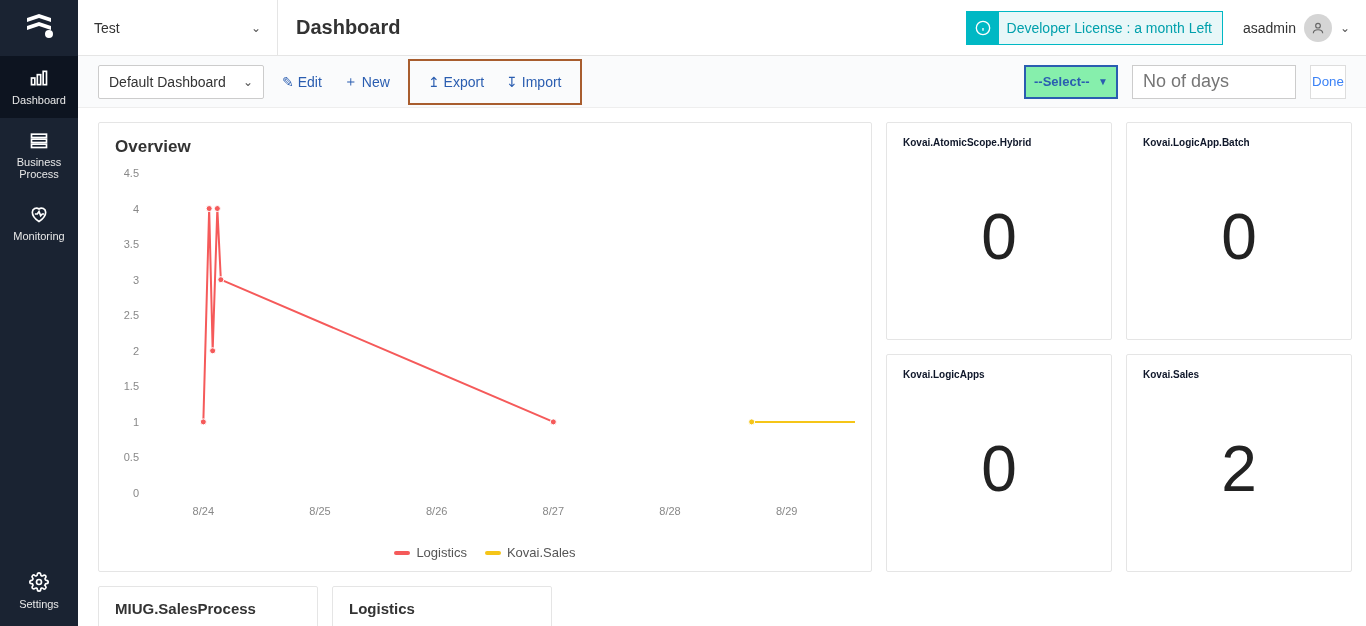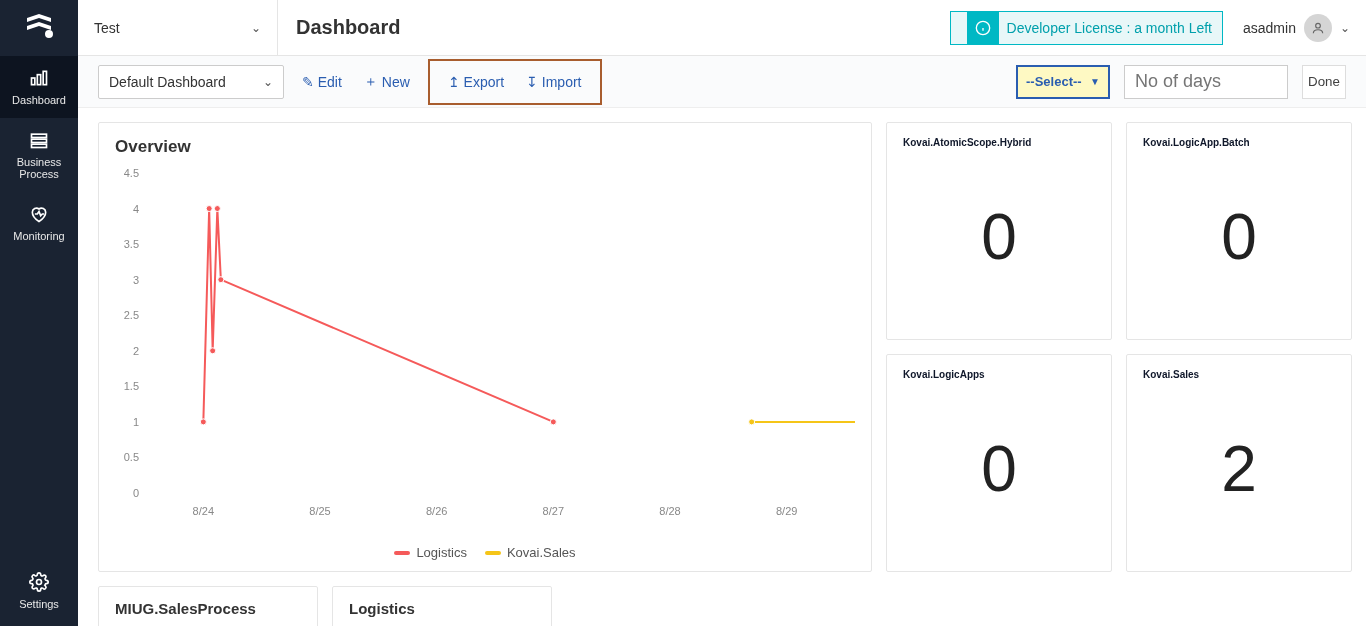--- a/index.html
+++ b/index.html
@@ -19,35 +19,35 @@
   .nav-footer { padding-bottom: 4px; }
   
   
   .main { flex: 1; display: flex; flex-direction: column; background: #fff; min-width: 0; }
   
   
   .topbar { height: 56px; display: flex; align-items: center; border-bottom: 1px solid #e5e5e5; padding: 0 16px 0 0; }
   .workspace-select { width: 200px; height: 56px; display: flex; align-items: center; justify-content: space-between; padding: 0 16px; border-right: 1px solid #e5e5e5; cursor: pointer; color: #333; }
   .page-title { font-size: 20px; font-weight: 600; margin-left: 18px; color: #333; }
   .topbar-spacer { flex: 1; }
-  .license-badge { display: flex; align-items: center; background: #e8f7f8; border: 1px solid #00b8c4; color: #00a0ac; height: 34px; padding: 0 10px 0 16px; gap: 8px; }
+  .license-badge { display: flex; align-items: center; background: #e8f7f8; border: 1px solid #00b8c4; color: #00a0ac; height: 34px; padding: 0 10px 0 0; gap: 8px; }
   .license-badge .badge-icon { background: #00b8c4; width: 32px; height: 32px; display: flex; align-items: center; justify-content: center; color: #fff; }
   .user-area { display: flex; align-items: center; gap: 8px; margin-left: 20px; cursor: pointer; }
   .avatar { width: 28px; height: 28px; border-radius: 50%; background: #d5d5d5; display: flex; align-items: center; justify-content: center; }
   .chevron { font-size: 12px; color: #555; }
   
   
   .toolbar { height: 52px; display: flex; align-items: center; padding: 0 20px; gap: 14px; border-bottom: 1px solid #eee; background: #fafbfc; }
-  .dash-select { height: 34px; width: 186px; border: 1px solid #ccc; background: #fff; display: flex; align-items: center; justify-content: space-between; padding: 0 10px; cursor: pointer; border-radius: 2px; }
+  .dash-select { height: 34px; width: 166px; border: 1px solid #ccc; background: #fff; display: flex; align-items: center; justify-content: space-between; padding: 0 10px; cursor: pointer; border-radius: 2px; }
   .tool-btn { display: flex; align-items: center; gap: 4px; color: #2a5db0; cursor: pointer; font-size: 14px; padding: 6px 4px; }
   .export-import-group { display: flex; gap: 14px; border: 2px solid #a85d2e; padding: 6px 14px; height: 46px; align-items: center; }
   .toolbar-spacer { flex: 1; }
-  .select-dd { height: 34px; width: 94px; border: 2px solid #2a5db0; background: #fef9c3; display: flex; align-items: center; justify-content: space-between; padding: 0 8px; color: #2a5db0; font-weight: 600; font-size: 13px; cursor: pointer; }
+  .select-dd { height: 34px; width: 94px; border: 2px solid #2a5db0; background: #86efac; display: flex; align-items: center; justify-content: space-between; padding: 0 8px; color: #2a5db0; font-weight: 600; font-size: 13px; cursor: pointer; }
   .days-input { height: 34px; width: 164px; border: 1px solid #ccc; padding: 0 10px; color: #999; font-size: 18px; }
-  .done-btn { height: 34px; width: 44px; border: 1px solid #ddd; background: #fff; color: #404040; cursor: not-allowed; }
+  .done-btn { height: 34px; width: 36px; border: 1px solid #ddd; background: #fff; color: #3b82f6; cursor: not-allowed; }
   
   
   .content { flex: 1; padding: 14px 20px; overflow: auto; }
   .grid { display: grid; grid-template-columns: 1fr 226px 226px; gap: 14px; }
   .card { border: 1px solid #e5e5e5; border-radius: 2px; background: #fff; }
   .overview-card { grid-row: span 2; padding: 14px 16px 10px; }
   .overview-title { font-size: 17px; font-weight: 600; margin-bottom: 6px; }
   .stat-card { padding: 14px 16px; height: 218px; display: flex; flex-direction: column; }
   .stat-title { font-size: 10px; font-weight: 700; color: #0f172a; }
   .stat-value { flex: 1; display: flex; align-items: center; justify-content: center; font-size: 64px; font-weight: 400; color: #222; }

